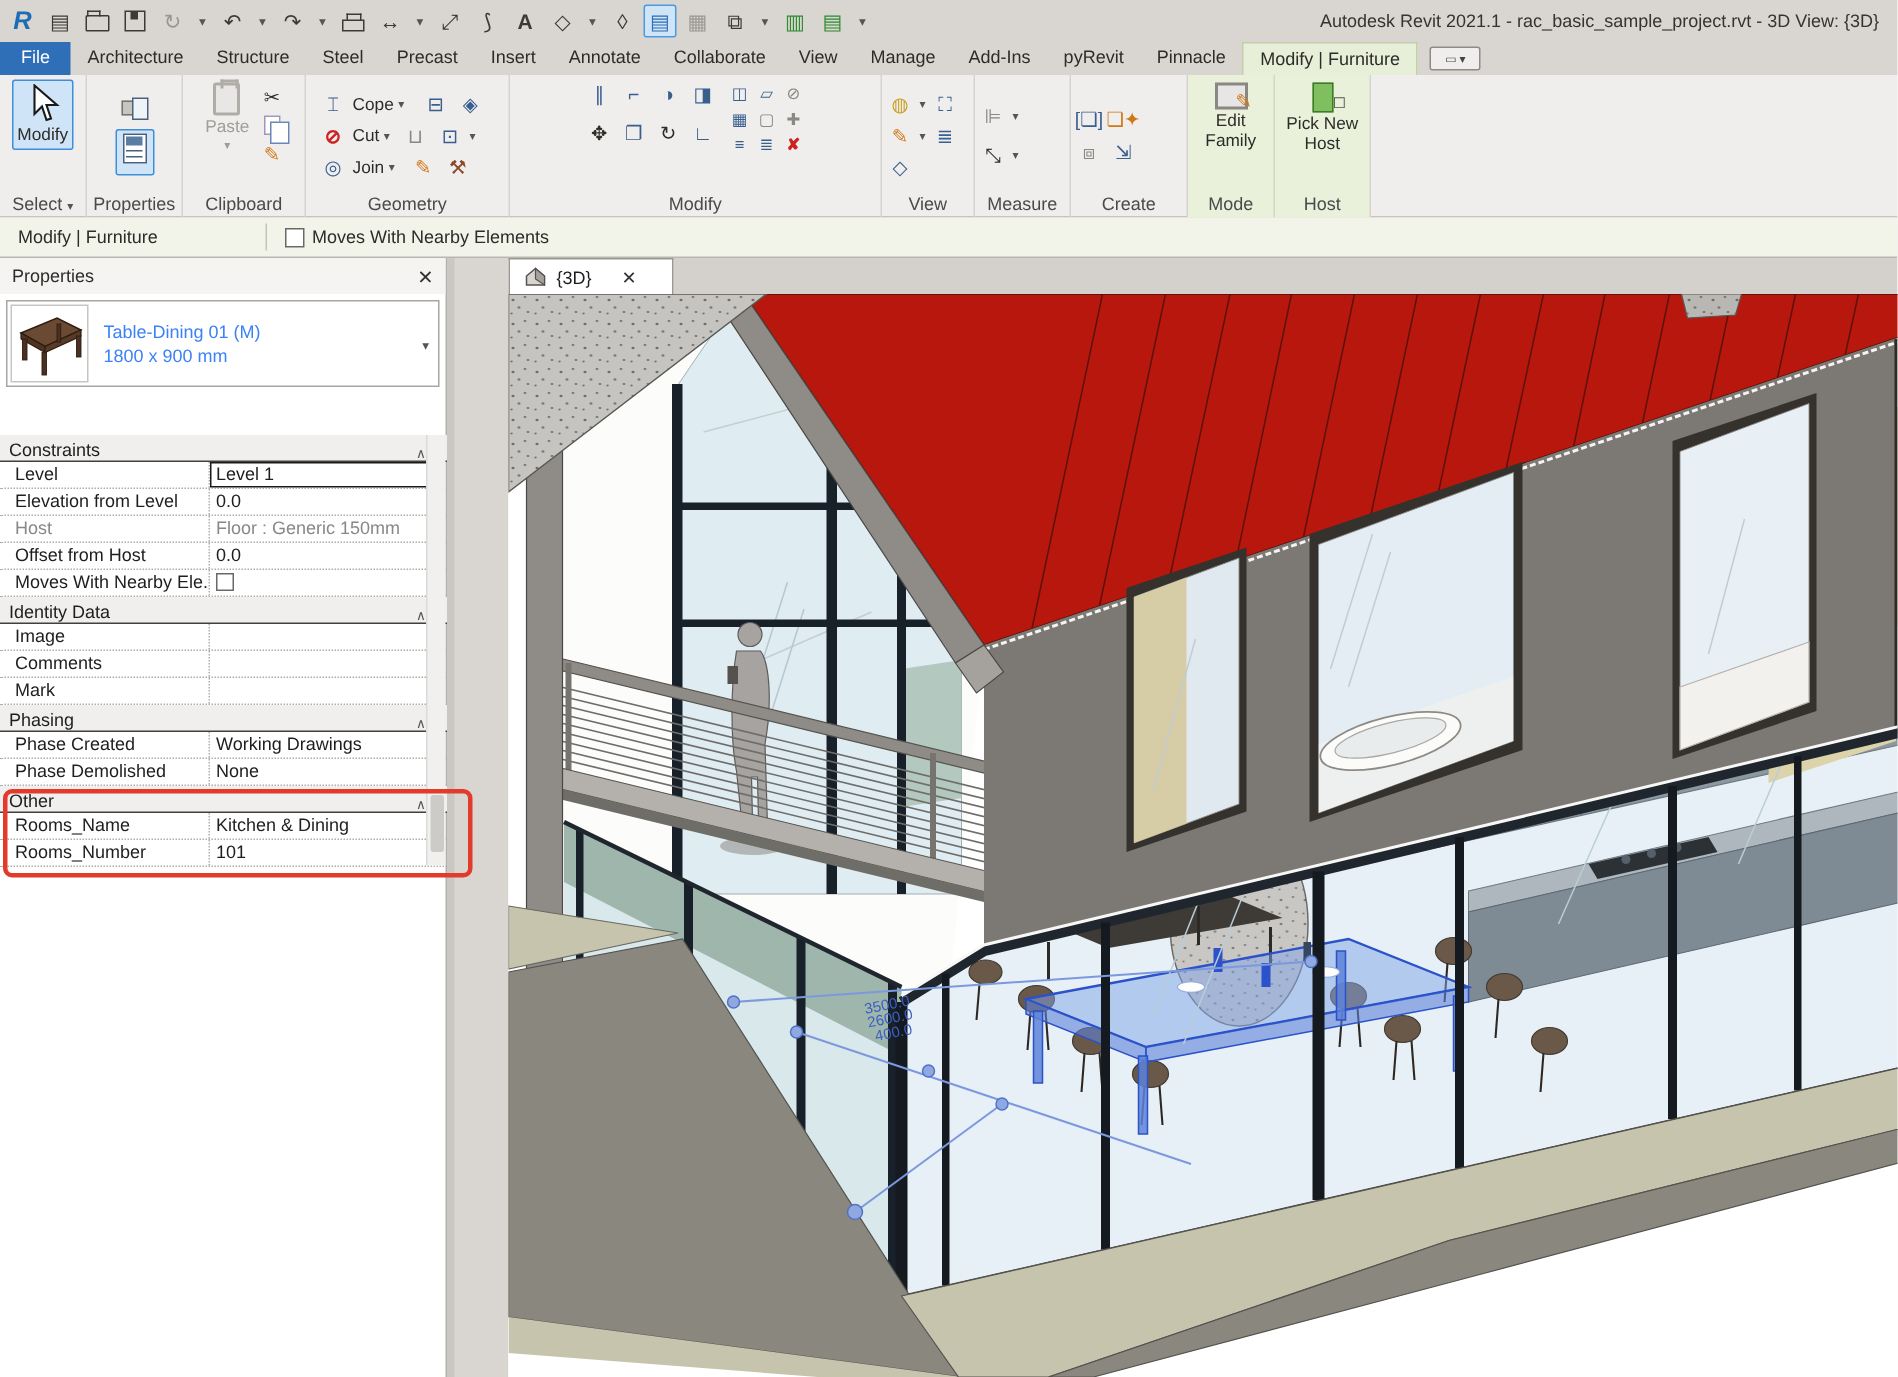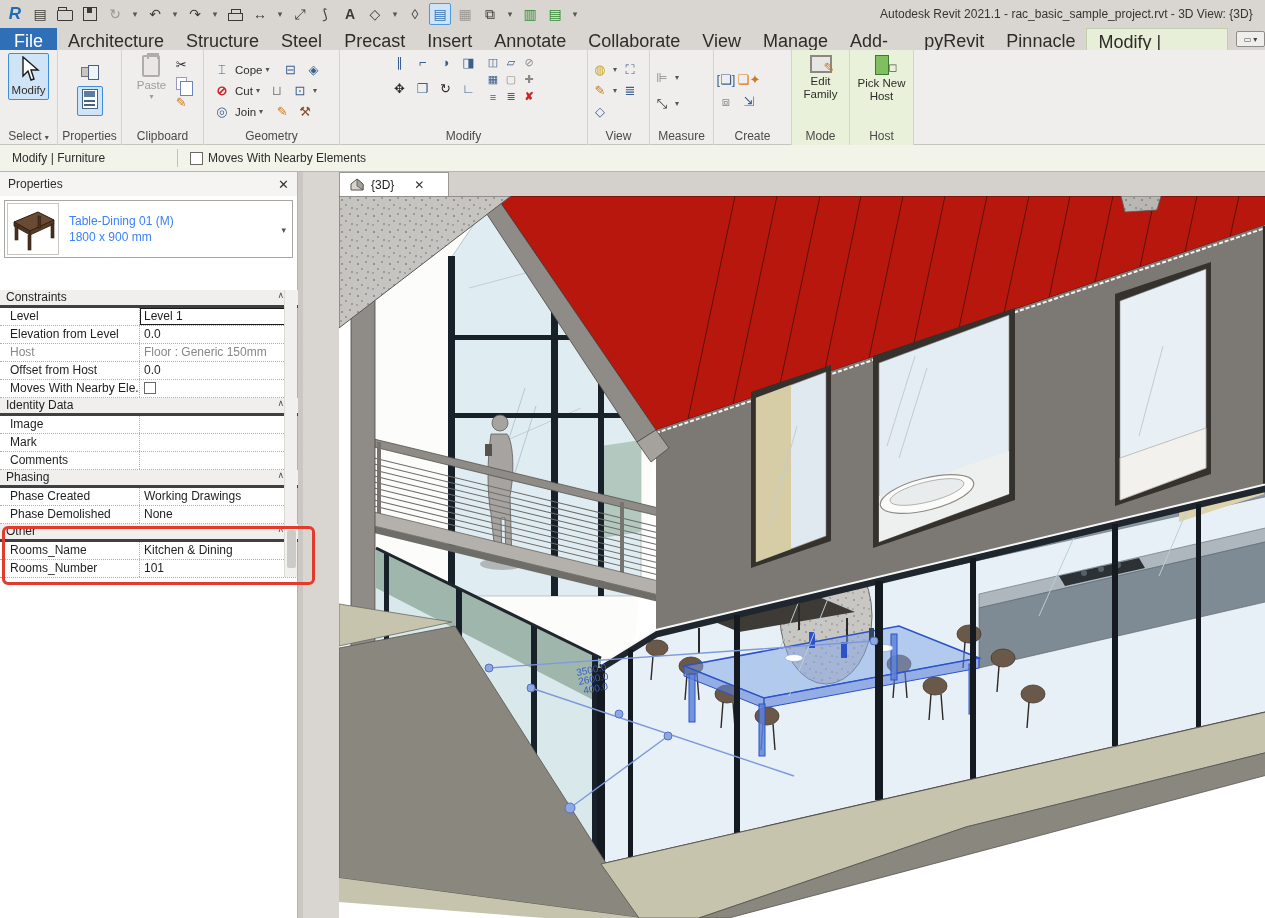--- a/index.html
+++ b/index.html
@@ -21,21 +21,21 @@
   .ic-folder { width:16px; height:11px; border:1.5px solid #3c3a37; border-radius:1px; margin-top:3px; }
   .ic-folder:before { content:""; position:absolute; top:-4px; left:0; width:7px; height:3px; border:1.5px solid #3c3a37; border-bottom:none; }
   .ic-floppy { width:14px; height:14px; border:1.5px solid #3c3a37; }
   .ic-floppy:before { content:""; position:absolute; top:0; left:3px; width:5px; height:5px; background:#3c3a37; }
   .ic-print { width:15px; height:8px; border:1.5px solid #3c3a37; margin-top:5px; }
   .ic-print:before { content:""; position:absolute; top:-5px; left:2px; width:8px; height:4px; border:1.5px solid #3c3a37; border-bottom:none; }
   .title-text { position:absolute; left:880px; top:7px; font-size:12px; color:#363430; white-space:nowrap; }
 
   
   .tabrow { position:absolute; left:0; top:28px; width:1265px; height:22px; background:#d9d6d2; display:flex; align-items:stretch; }
-  .tab { padding:3px 11px 0 11px; font-size:18px; color:#2e2c29; cursor:default; }
+  .tab { padding:3px 11px 0 11px; font-size:12px; color:#2e2c29; cursor:default; }
   .tab.file { background:#2f6fb8; color:#fff; padding:3px 14px 0 14px; }
   .tab.active { background:#e7efd9; border:1px solid #c3cfa8; border-bottom:none; }
   .tab-extra { margin-left:8px; margin-top:3px; width:34px; height:16px; border:1px solid #8f8c88; border-radius:2px;
     background:#efeeec; font-size:8px; color:#444; display:flex; align-items:center; justify-content:center; gap:2px; }
 
   
   .ribbon { position:absolute; left:0; top:50px; width:1265px; height:95px; background:#efeeec; border-bottom:1px solid #c7c4bf; display:flex; }
   .panel { position:relative; height:95px; border-right:1px solid #d6d3ce; display:flex; flex-direction:column; }
   .panel .content { flex:1; display:flex; align-items:flex-start; justify-content:center; padding:3px 2px 0 2px; gap:2px; }
   .panel .plabel { height:17px; font-size:12px; color:#4a4a4c; text-align:center; line-height:16px; white-space:nowrap; }
@@ -88,21 +88,21 @@
   .typesel .dd { position:absolute; right:6px; top:24px; font-size:9px; color:#555; }
   .filtrow { display:flex; align-items:center; margin:4px 4px 2px 4px; gap:4px; }
   .combo { flex:1; height:22px; border:1px solid #a8a6a3; background:#fff; font-size:12px; color:#1e1e1e;
     display:flex; align-items:center; padding:0 6px; }
   .combo .dd { margin-left:auto; font-size:9px; color:#555; }
   .edittype { height:22px; border:1px solid transparent; display:flex; align-items:center; gap:4px; font-size:12px; color:#1e1e1e; padding:0 4px; }
   .et-ic { width:13px; height:13px; border:1px solid #76736e;
     background-image:linear-gradient(#76736e 1px, transparent 1px), linear-gradient(90deg,#76736e 1px, transparent 1px);
     background-size:6px 6px; background-position:-1px -1px; background-color:#dfe9f2; }
   .pgrid { position:absolute; left:0; top:118px; width:298px; }
-  .sec { height:18px; background:#f0efee; border-bottom:3px solid #404040; display:flex; align-items:flex-start;
+  .sec { height:18px; background:#f0efee; border-bottom:1px solid #404040; display:flex; align-items:flex-end;
     font-size:12px; color:#1e1e1e; padding:0 6px; }
   .sec .chev { margin-left:auto; margin-right:10px; font-size:9px; color:#555; letter-spacing:-2px; }
   .prow { height:18px; display:flex; border-bottom:1px dotted #b0aeab; font-size:12px; color:#1e1e1e; }
   .prow .lab { width:140px; padding:1px 0 0 10px; border-right:1px dotted #b0aeab; white-space:nowrap; overflow:hidden; }
   .prow .val { flex:1; padding:1px 0 0 4px; position:relative; white-space:nowrap; }
   .prow.disabled .lab, .prow.disabled .val { color:#8a8885; }
   .valbox { position:absolute; left:0; top:0; right:13px; bottom:0; border:1.5px solid #1a1a1a; padding:0 0 12px 3px; background:#fff; }
   .rowcb { width:12px; height:12px; border:1px solid #6b6965; background:#fff; margin-top:1px; }
   .vscroll { position:absolute; right:0; top:118px; width:13px; height:287px; background:#f1f0ee; border-left:1px solid #dcdad7; }
   .vthumb { position:absolute; left:2px; top:240px; width:9px; height:38px; background:#cdcbc8; border-radius:2px; }
@@ -416,25 +416,25 @@
 
       <div class="sec">
           <span>Identity Data</span>
           <span class="chev">∧</span>
         </div>
       <div class="prow">
         <span class="lab">Image</span>
           <span class="val"></span>
       </div>
       <div class="prow">
+        <span class="lab">Comments</span>
+          <span class="val"></span>
+      </div>
+      <div class="prow">
         <span class="lab">Mark</span>
-          <span class="val"></span>
-      </div>
-      <div class="prow">
-        <span class="lab">Comments</span>
           <span class="val"></span>
       </div>
 
       <div class="sec">
           <span>Phasing</span>
           <span class="chev">∧</span>
         </div>
       <div class="prow">
         <span class="lab">Phase Created</span>
           <span class="val">Working Drawings</span>

